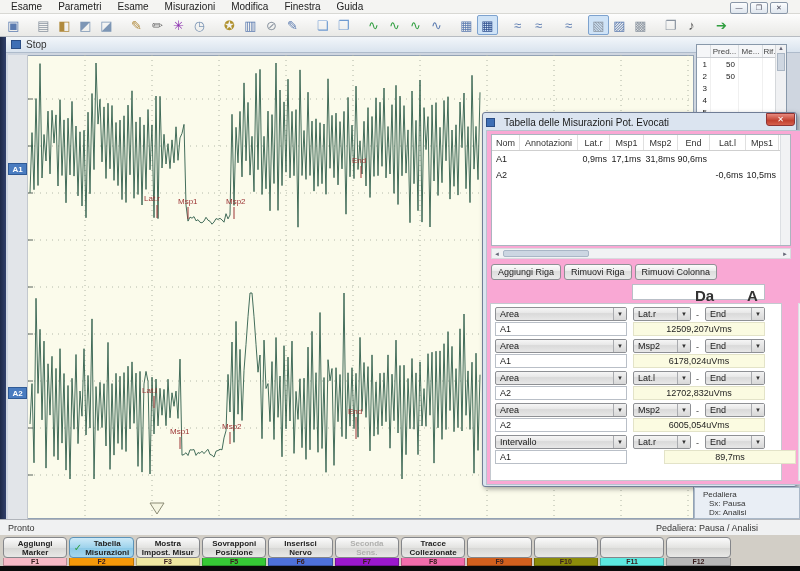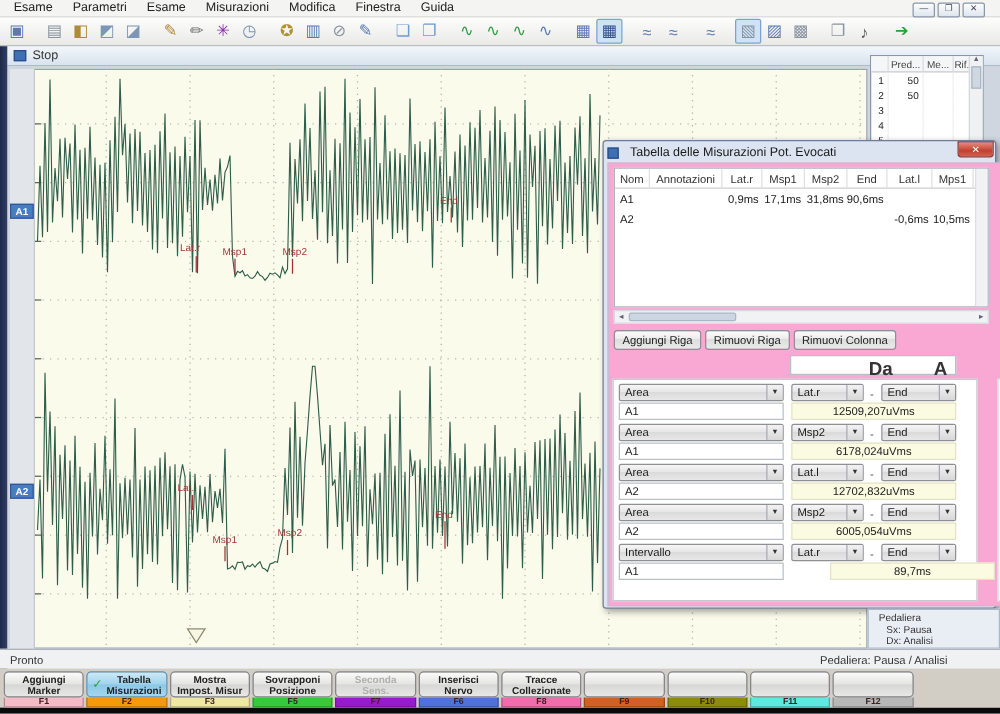--- a/index.html
+++ b/index.html
@@ -463,33 +463,33 @@
       </div>
       <div class="fbar" style="background: rgb(239, 232, 162);">F3</div>
     </div>
     <div class="fcell">
       <div class="fbtn">
         <span>Sovrapponi<br>Posizione</span>
       </div>
       <div class="fbar" style="background: rgb(54, 202, 54);">F5</div>
     </div>
     <div class="fcell">
+      <div class="fbtn">
+        <span>Inserisci<br>Nervo</span>
+      </div>
+      <div class="fbar" style="background: rgb(78, 113, 218);">F6</div>
+    </div>
+    <div class="fcell">
       <div class="fbtn disabled">
         <span>Seconda<br>Sens.</span>
       </div>
       <div class="fbar" style="background: rgb(155, 24, 205);">F7</div>
     </div>
     <div class="fcell">
       <div class="fbtn">
-        <span>Inserisci<br>Nervo</span>
-      </div>
-      <div class="fbar" style="background: rgb(78, 113, 218);">F6</div>
-    </div>
-    <div class="fcell">
-      <div class="fbtn">
         <span>Tracce<br>Collezionate</span>
       </div>
       <div class="fbar" style="background: rgb(242, 108, 171);">F8</div>
     </div>
     <div class="fcell">
       <div class="fbtn">
         <span></span>
       </div>
       <div class="fbar" style="background: rgb(210, 96, 30);">F9</div>
     </div>

